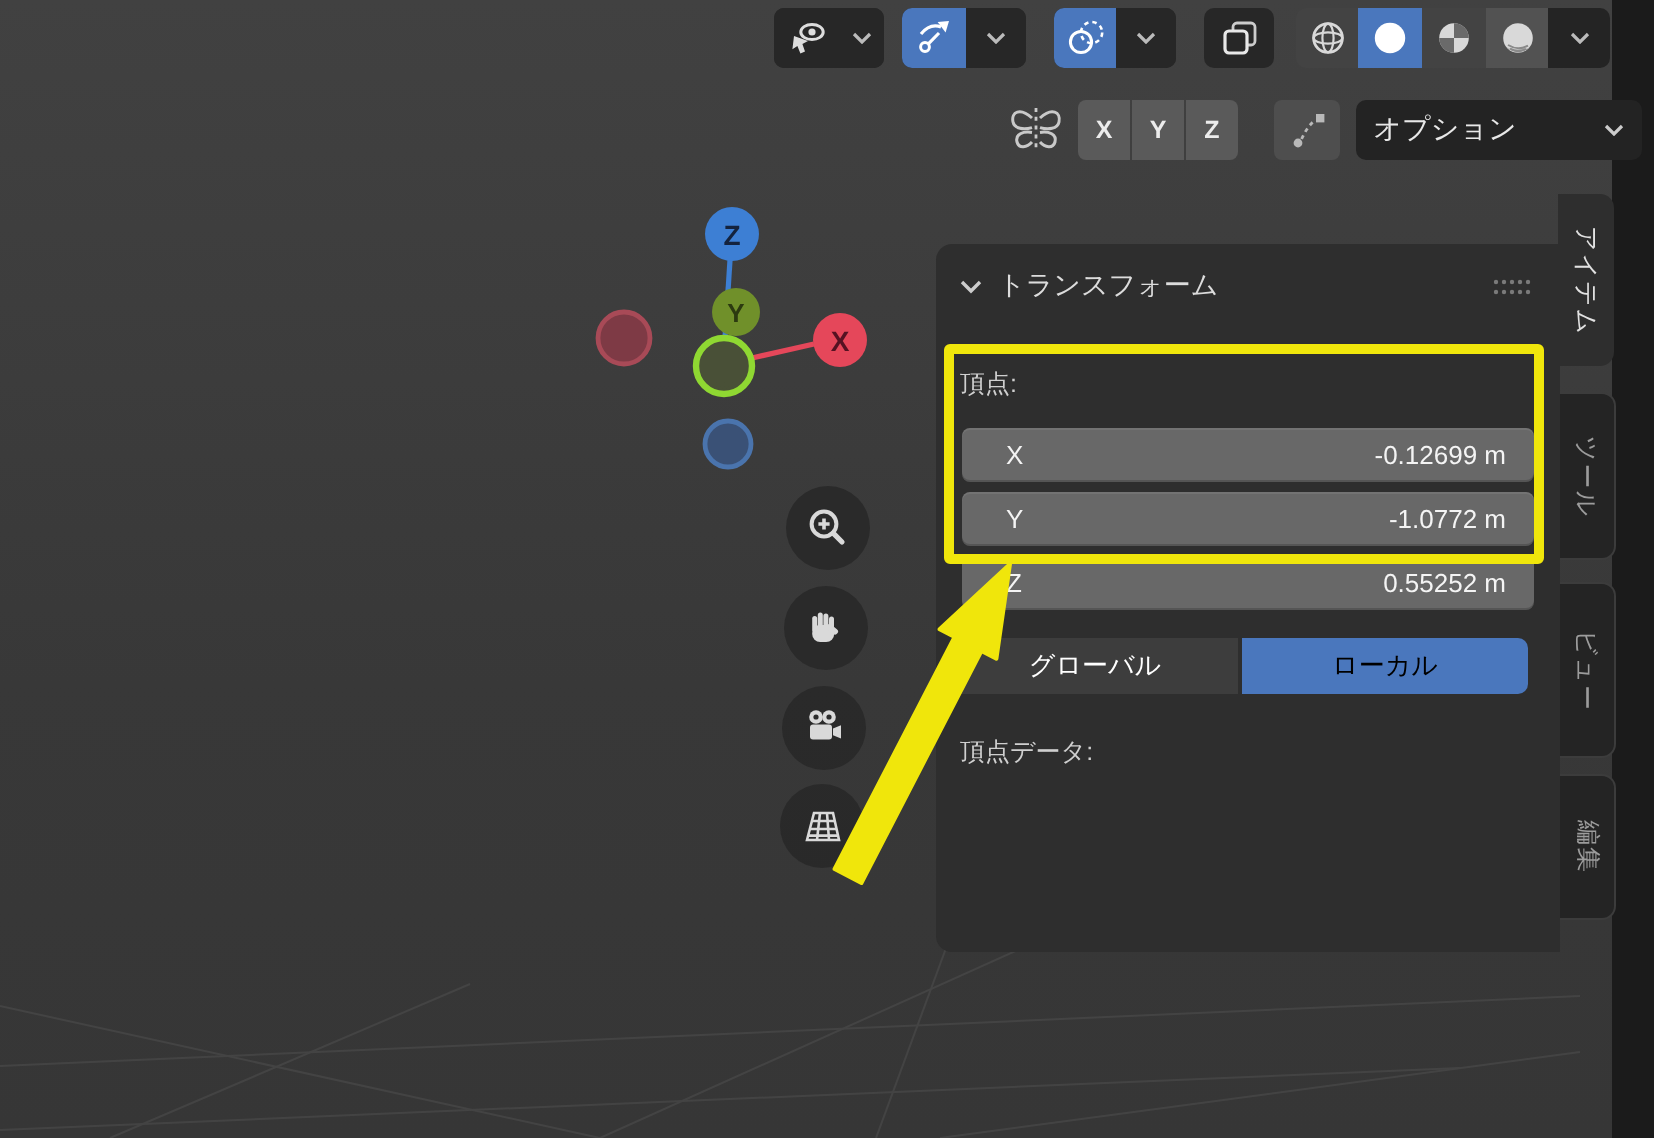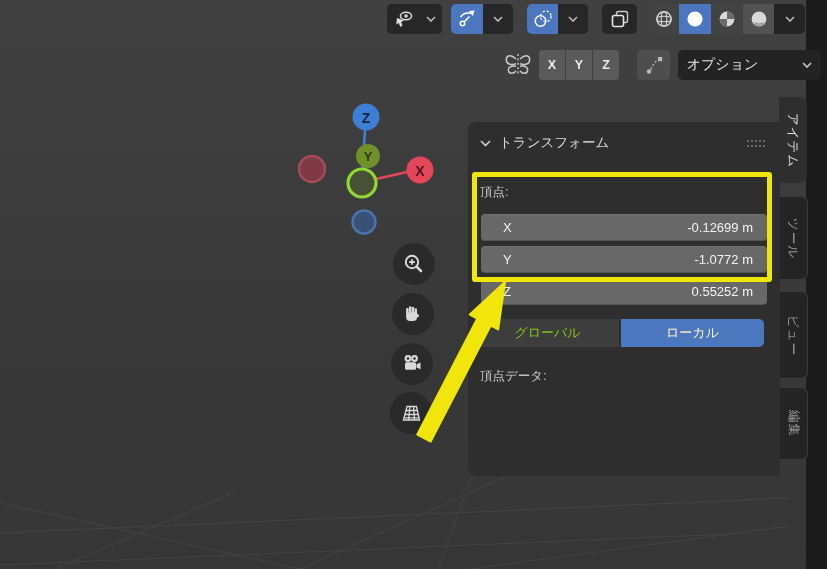--- a/index.html
+++ b/index.html
@@ -29,22 +29,22 @@
   .panel-header{position:absolute;left:12px;top:12px;display:flex;align-items:center;gap:8px;
     color:#dcdcdc;font-size:13.5px;}
   .grip{position:absolute;right:14px;top:17px;}
   .plabel{position:absolute;left:12px;color:#cfcfcf;font-size:12.5px;}
   .fields{position:absolute;left:13px;top:92px;width:286px;display:flex;flex-direction:column;gap:5px;}
   .field-row{height:27px;background:#686868;border-radius:4px;display:flex;align-items:center;
     justify-content:space-between;color:#f4f4f4;font-size:13px;padding:0 14px 0 22px;
     box-shadow:inset 0 1px 0 rgba(255,255,255,.08), inset 0 -1px 0 rgba(0,0,0,.18);}
   .space-row{position:absolute;left:8px;top:197px;width:288px;height:28px;display:flex;gap:2px;}
   .space-btn{flex:1;display:flex;align-items:center;justify-content:center;font-size:13px;}
-  .space-btn.inactive{background:#3d3d3d;color:#84cc16;border-radius:5px 0 0 5px;}
-  .space-btn.active{background:#4a77bd;color:#fef9c3;border-radius:0 5px 5px 0;}
+  .space-btn.inactive{background:#3d3d3d;color:#ffffff;border-radius:5px 0 0 5px;}
+  .space-btn.active{background:#4a77bd;color:#000000;border-radius:0 5px 5px 0;}
   .bevel-row{position:absolute;left:10px;top:270px;width:296px;height:29px;background:#5e5e5e;
     border-radius:5px;display:flex;align-items:center;justify-content:space-between;
     color:#eeeeee;font-size:13px;padding:0 32px 0 26px;box-sizing:border-box;
     box-shadow:inset 0 1px 0 rgba(255,255,255,.07);}
 
   
   .right-col{position:absolute;left:806px;top:0;width:21px;height:569px;background:#1b1b1b;z-index:0;}
   .tab{position:absolute;left:779px;width:28px;display:flex;align-items:center;justify-content:center;
     border-radius:0 7px 7px 0;z-index:1;}
   .tab span{transform:rotate(90deg);white-space:nowrap;font-size:12.5px;letter-spacing:1px;}

